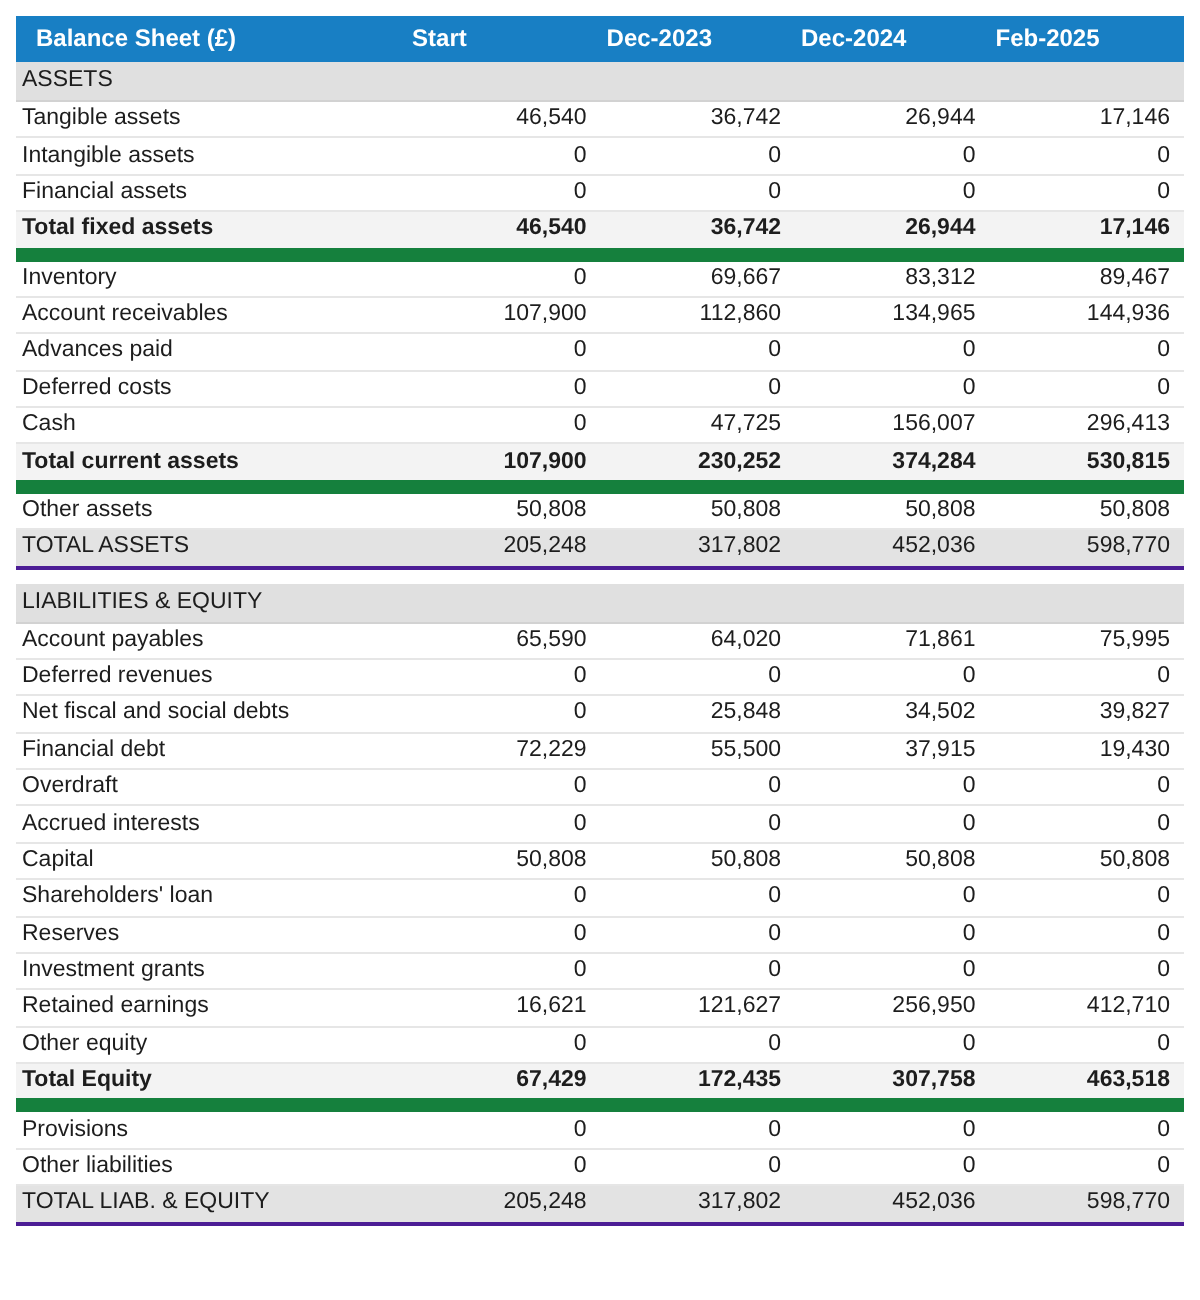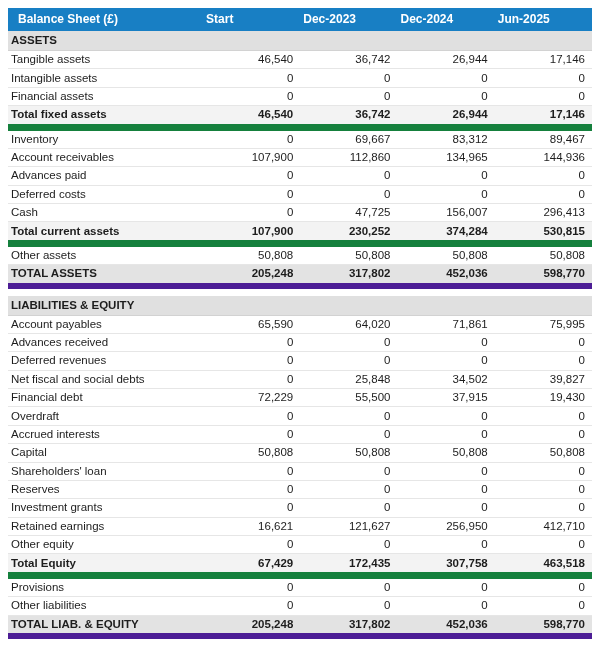--- a/index.html
+++ b/index.html
@@ -41,36 +41,36 @@
   td {
     line-height: 13px;
     padding: 2.2px 7px 2.2px 3px;
     overflow: hidden;
     white-space: nowrap;
   }
   td.num { text-align: right; }
   tr.item td { border-bottom: 1px solid #e6e6e6; background: #ffffff; }
   tr.section td {
     background: var(--section-bg, #e0e0e0);
-    font-weight: 700;
+    font-weight: 400;
     border-bottom: 1px solid #d2d2d2;
     padding-top: 3px;
     padding-bottom: 3px;
   }
   tr.subtotal td {
     background: var(--subtotal-bg, #f3f3f3);
     font-weight: 700;
     border-top: 1px solid #cfcfcf;
     border-bottom: 7px solid #15803d;
   }
   tr.grandtotal td {
     background: var(--grandtotal-bg, #e3e3e3);
-    font-weight: 700;
+    font-weight: 400;
     border-top: 1px solid #9e9e9e;
-    border-bottom: 6px solid #4c1d95;
+    border-bottom: 2px solid #4c1d95;
   }
   tr.gap td {
     height: 7px;
     padding: 0;
     border: none;
     background: #ffffff;
   }
 </style>
 </head>
 <body>
@@ -83,21 +83,21 @@
       <col style="width:16.65%">
       <col style="width:16.65%">
       <col style="width:16.65%">
     </colgroup>
     <thead>
       <tr>
         <th class="title">Balance Sheet (£)</th>
         <th>Start</th>
         <th>Dec-2023</th>
         <th>Dec-2024</th>
-        <th>Jun-2025</th>
+        <th>Feb-2025</th>
       </tr>
     </thead>
     <tbody id="tbody">
         <tr class="section">
           <td colspan="5">ASSETS</td>
         </tr>
         <tr class="item">
           <td class="label">Tangible assets</td>
           <td class="num">46,540</td>
           <td class="num">36,742</td>
@@ -188,27 +188,20 @@
           <td colspan="5">LIABILITIES &amp; EQUITY</td>
         </tr>
         <tr class="item">
           <td class="label">Account payables</td>
           <td class="num">65,590</td>
           <td class="num">64,020</td>
           <td class="num">71,861</td>
           <td class="num">75,995</td>
         </tr>
         <tr class="item">
-          <td class="label">Advances received</td>
-          <td class="num">0</td>
-          <td class="num">0</td>
-          <td class="num">0</td>
-          <td class="num">0</td>
-        </tr>
-        <tr class="item">
           <td class="label">Deferred revenues</td>
           <td class="num">0</td>
           <td class="num">0</td>
           <td class="num">0</td>
           <td class="num">0</td>
         </tr>
         <tr class="item">
           <td class="label">Net fiscal and social debts</td>
           <td class="num">0</td>
           <td class="num">25,848</td>

